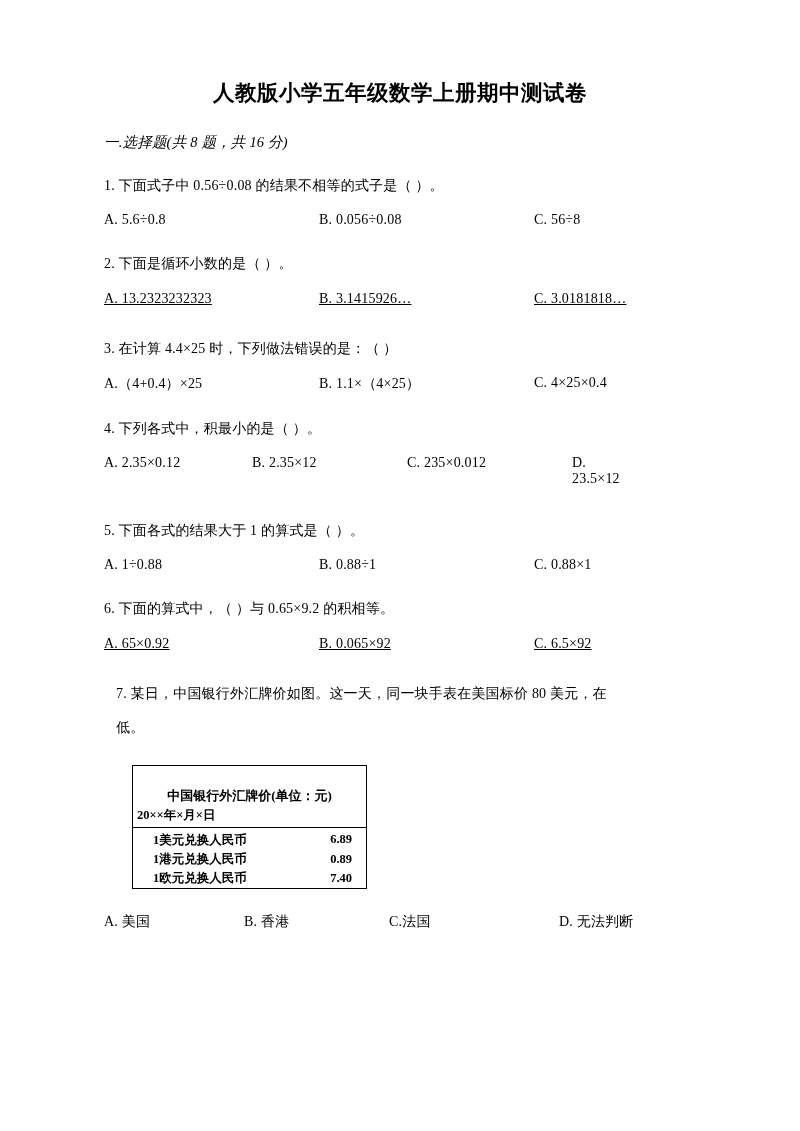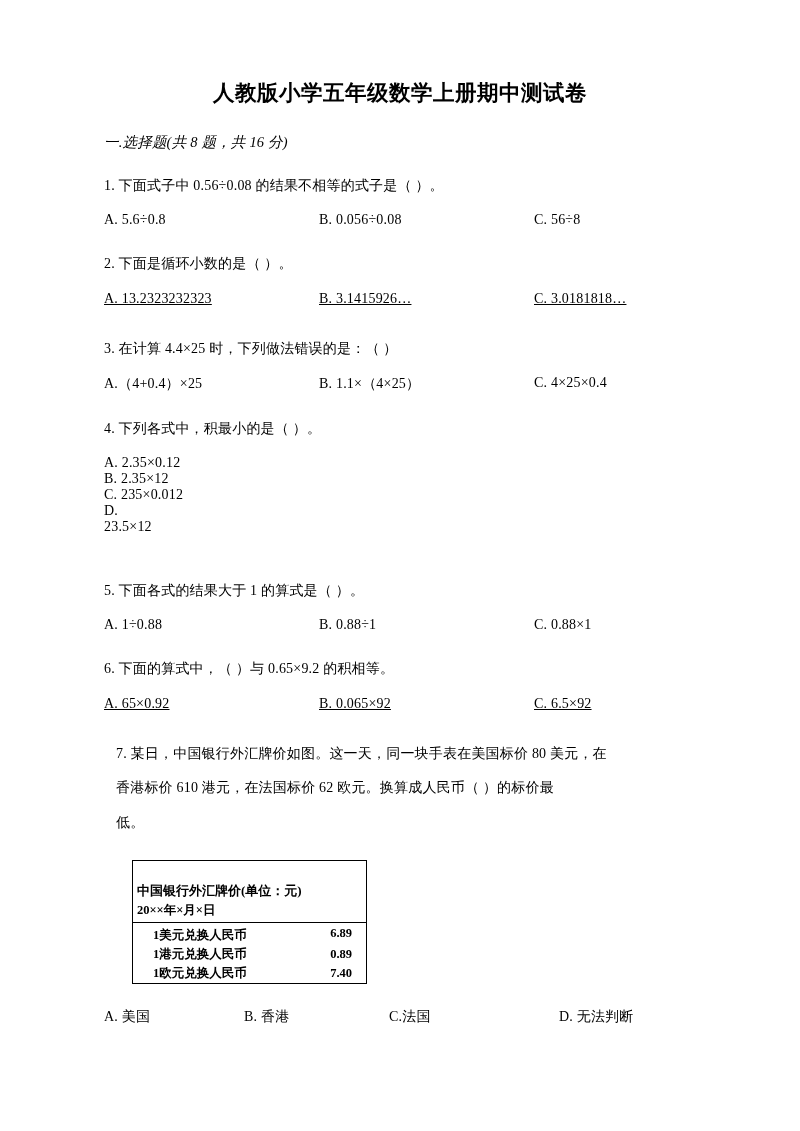--- a/index.html
+++ b/index.html
@@ -79,20 +79,21 @@
     border: 1.6px solid #000;
     font-family: "Liberation Serif", "DejaVu Serif", serif;
     font-size: 12.5px;
     width: 235px;
   }
   table.rate td {
     padding: 1px 4px;
     font-weight: bold;
   }
   table.rate td.hdr {
+    text-align: center;
     font-size: 13px;
     padding-top: 21px;
   }
   table.rate td.sub {
     text-align: left;
     font-size: 12.5px;
     padding-bottom: 3px;
     border-bottom: 1.2px solid #000;
   }
   table.rate td.lbl {
@@ -140,21 +141,21 @@
   </div>
 
   <div class="q-text">3. 在计算 4.4×25 时，下列做法错误的是：（         ）</div>
   <div class="opts gap-sm">
     <span class="op w1">A.（4+0.4）×25</span>
     <span class="op w2">B. 1.1×（4×25）</span>
     <span class="op w3">C. 4×25×0.4</span>
   </div>
 
   <div class="q-text">4. 下列各式中，积最小的是（       ）。</div>
-  <div class="opts opts-4" style="margin-bottom:16px;flex-direction:column;">
+  <div class="opts opts-4" style="margin-bottom:4px;">
     <span class="op op4a">A. 2.35×0.12</span>
     <span class="op op4b">B. 2.35×12</span>
     <span class="op op4c">C. 235×0.012</span>
     <span class="op" style="width:60px;">D. 23.5×12</span>
   </div>
   <div style="height:26px;"></div>
 
   <div class="q-text">5. 下面各式的结果大于 1 的算式是（        ）。</div>
   <div class="opts gap-sm">
     <span class="op w1">A. 1÷0.88</span>
@@ -163,21 +164,20 @@
   </div>
 
   <div class="q-text">6. 下面的算式中，（       ）与 0.65×9.2 的积相等。</div>
   <div class="opts gap-md">
     <span class="op w1">A. 65×0.92</span>
     <span class="op w2">B. 0.065×92</span>
     <span class="op w3">C. 6.5×92</span>
   </div>
 
   <div class="para">7. 某日，中国银行外汇牌价如图。这一天，同一块手表在美国标价 80 美元，在</div>
-  <div class="para">香港标价 610 港元，在法国标价 62 欧元。换算成人民币（         ）的标价最</div>
   <div class="para">低。</div>
 
   <div class="table-wrap">
     <table class="rate">
       <tbody>
           <tr>
         <td class="hdr" colspan="2">中国银行外汇牌价(单位：元)</td>
       </tr>
       <tr>
         <td class="sub" colspan="2">20××年×月×日</td>

